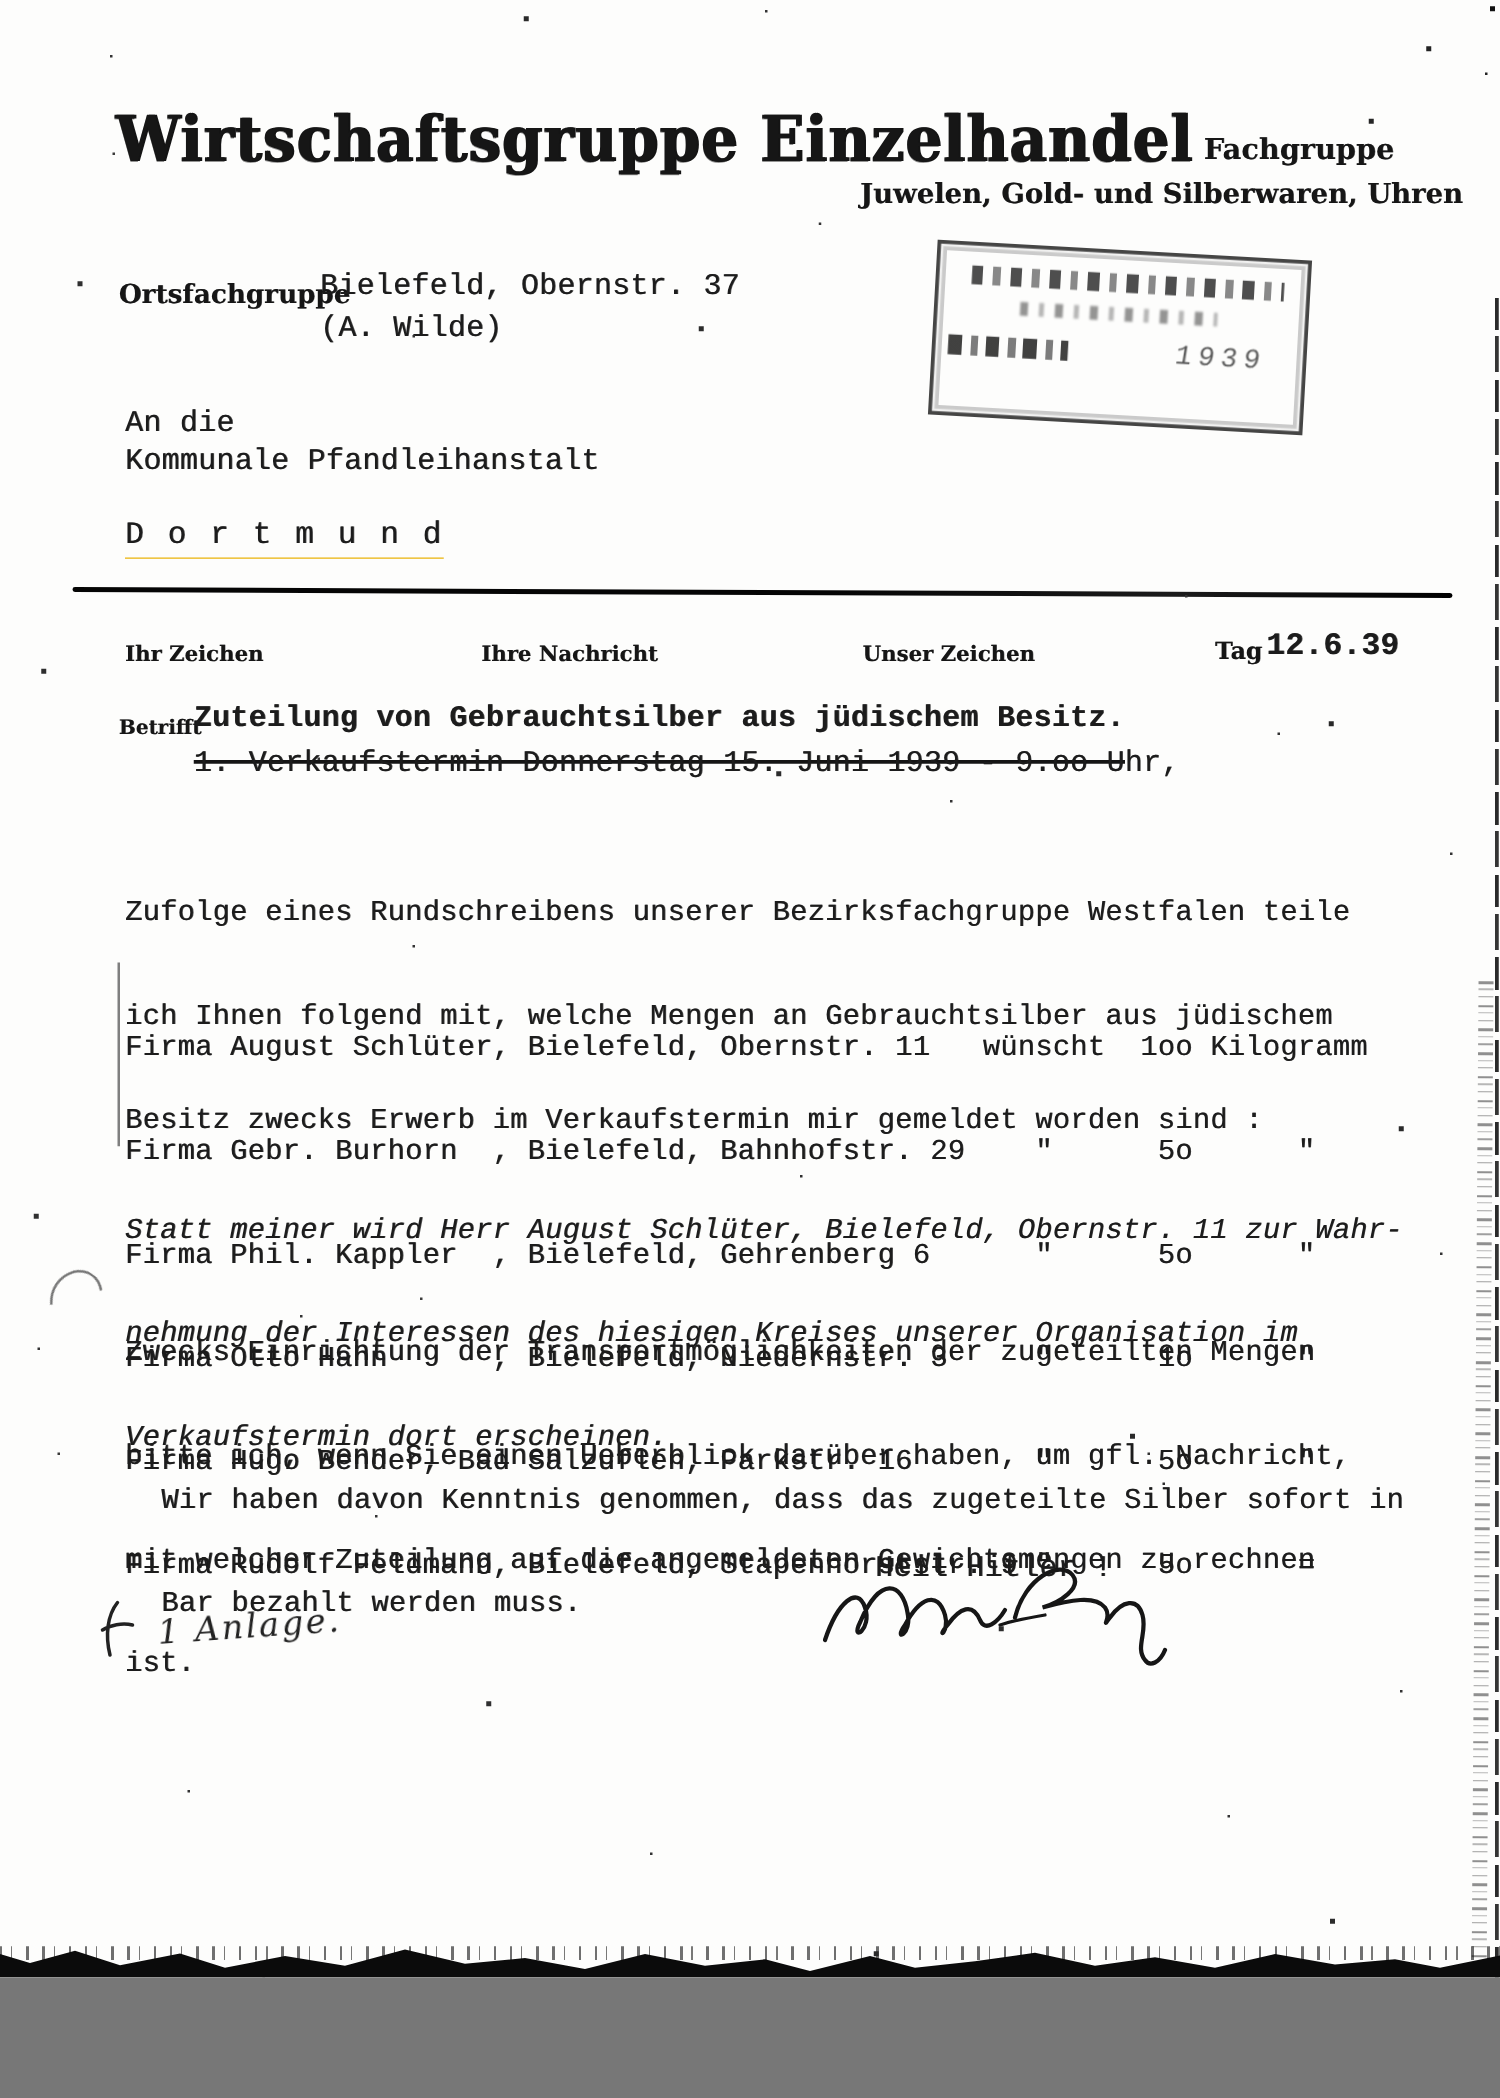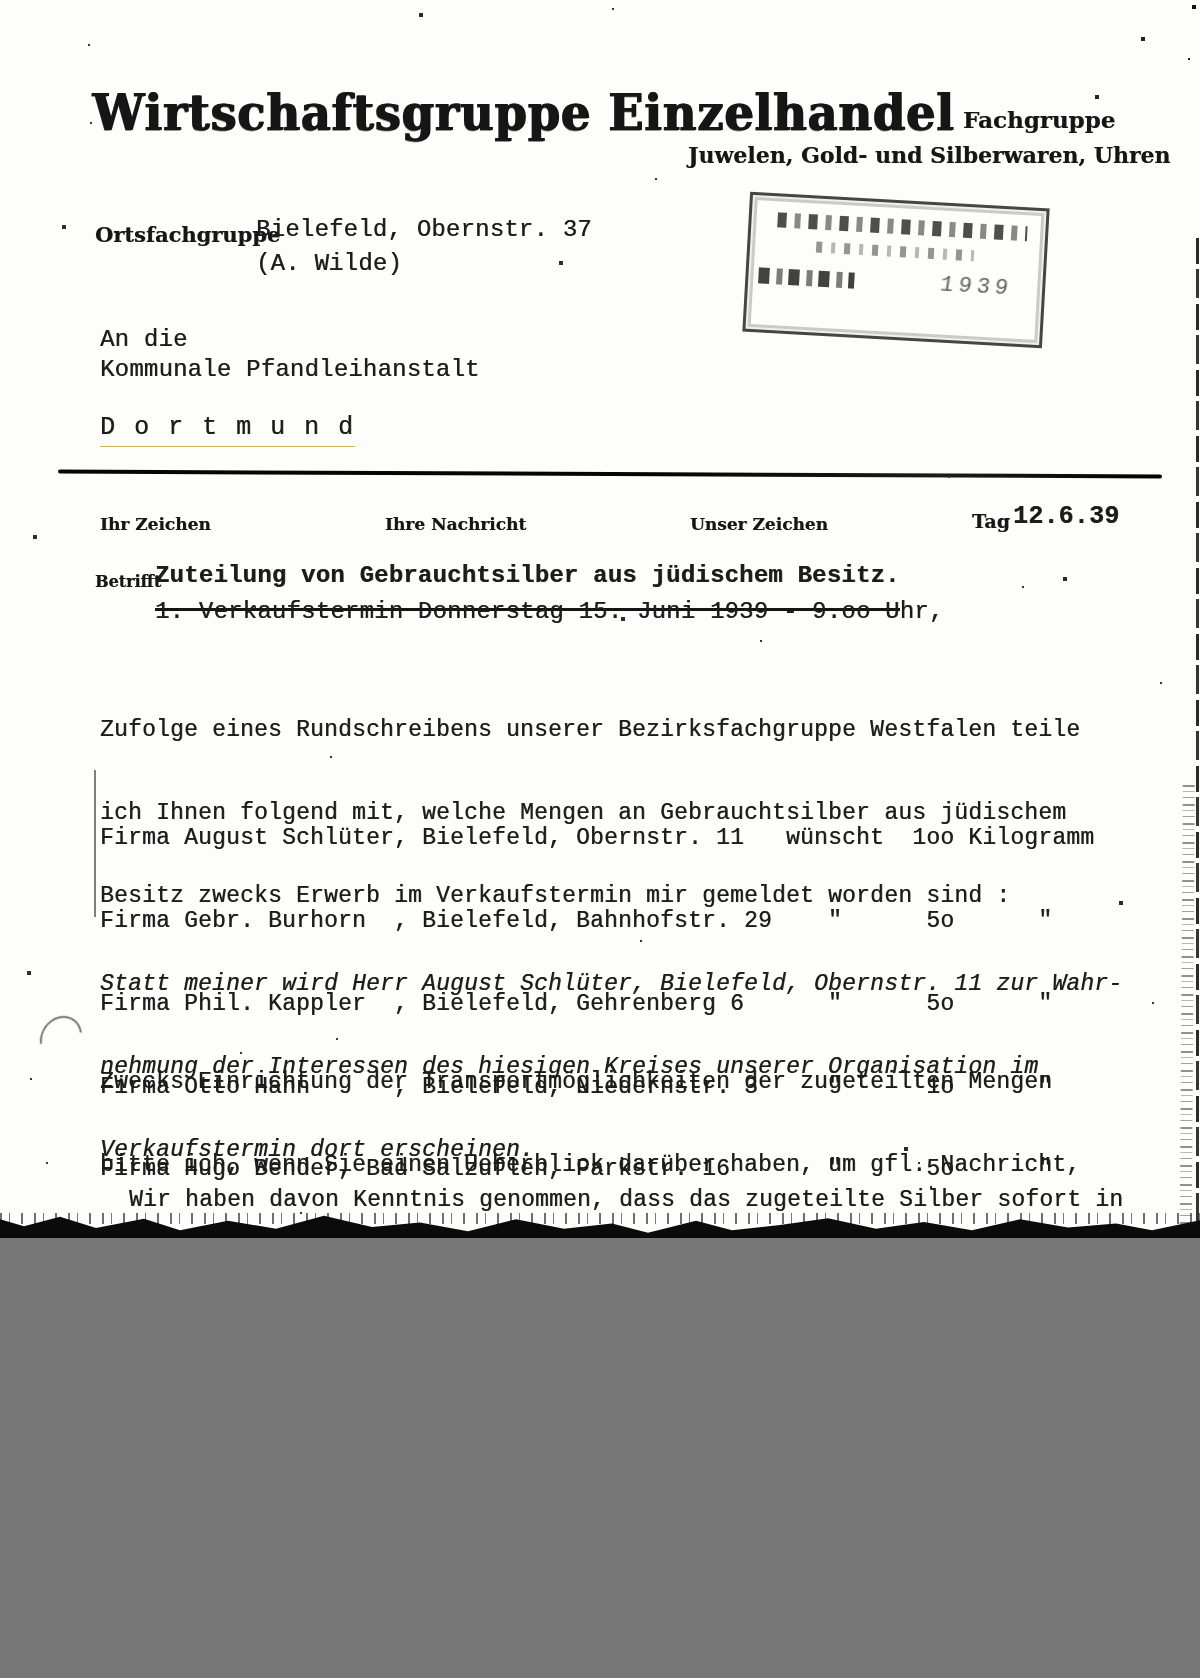--- a/index.html
+++ b/index.html
@@ -1,17 +1,17 @@
 <!DOCTYPE html>
 <html><head>
 <meta charset="utf-8">
 <style>
   html,body{margin:0;padding:0;background:#777;}
   .page{
-    position:relative;width:1200px;height:1238px;margin:0 auto;
+    position:relative;width:1200px;height:1582px;margin:0 auto;
     background:#fdfdfc;overflow:hidden;
     font-family:"Liberation Mono","DejaVu Sans Mono",monospace;
     color:#1c1c1c;
   }
   
   .tw{white-space:pre;font-size:23px;line-height:27.6px;
       text-shadow:0.5px 0 0 rgba(25,25,25,.75);letter-spacing:.2px;}
   .tw-lg{font-size:24px;line-height:31px;}
   .abs{position:absolute;}
   
@@ -135,20 +135,21 @@
   <div class="abs tw" style="left:100px;top:916px;font-style:italic;">
     <div>Statt meiner wird Herr August Schlüter, Bielefeld, Obernstr. 11 zur Wahr-</div>
     <div>nehmung der Interessen des hiesigen Kreises unserer Organisation im</div>
     <div>Verkaufstermin dort erscheinen.</div>
   </div>
 
   <div class="abs tw" style="left:100px;top:1014px;">
     <div>Zwecks Einrichtung der Transportmöglichkeiten der zugeteilten Mengen</div>
     <div>bitte ich, wenn Sie einen Ueberblick darüber haben, um gfl. Nachricht,</div>
     <div>mit welcher Zuteilung auf die angemeldeten Gewichtsmengen zu rechnen</div>
+    <div>ist.</div>
   </div>
 
   <div class="abs tw" style="left:100px;top:1132px;margin-left:29px;">
     <div>Wir haben davon Kenntnis genommen, dass das zugeteilte Silber sofort in</div>
     <div>Bar bezahlt werden muss.</div>
   </div>
 
   <div class="abs tw heil" style="left:700px;top:1214px;">Heil Hitler !</div>
 
   <svg class="sig-svg" width="300" height="110" viewBox="0 0 300 110">

